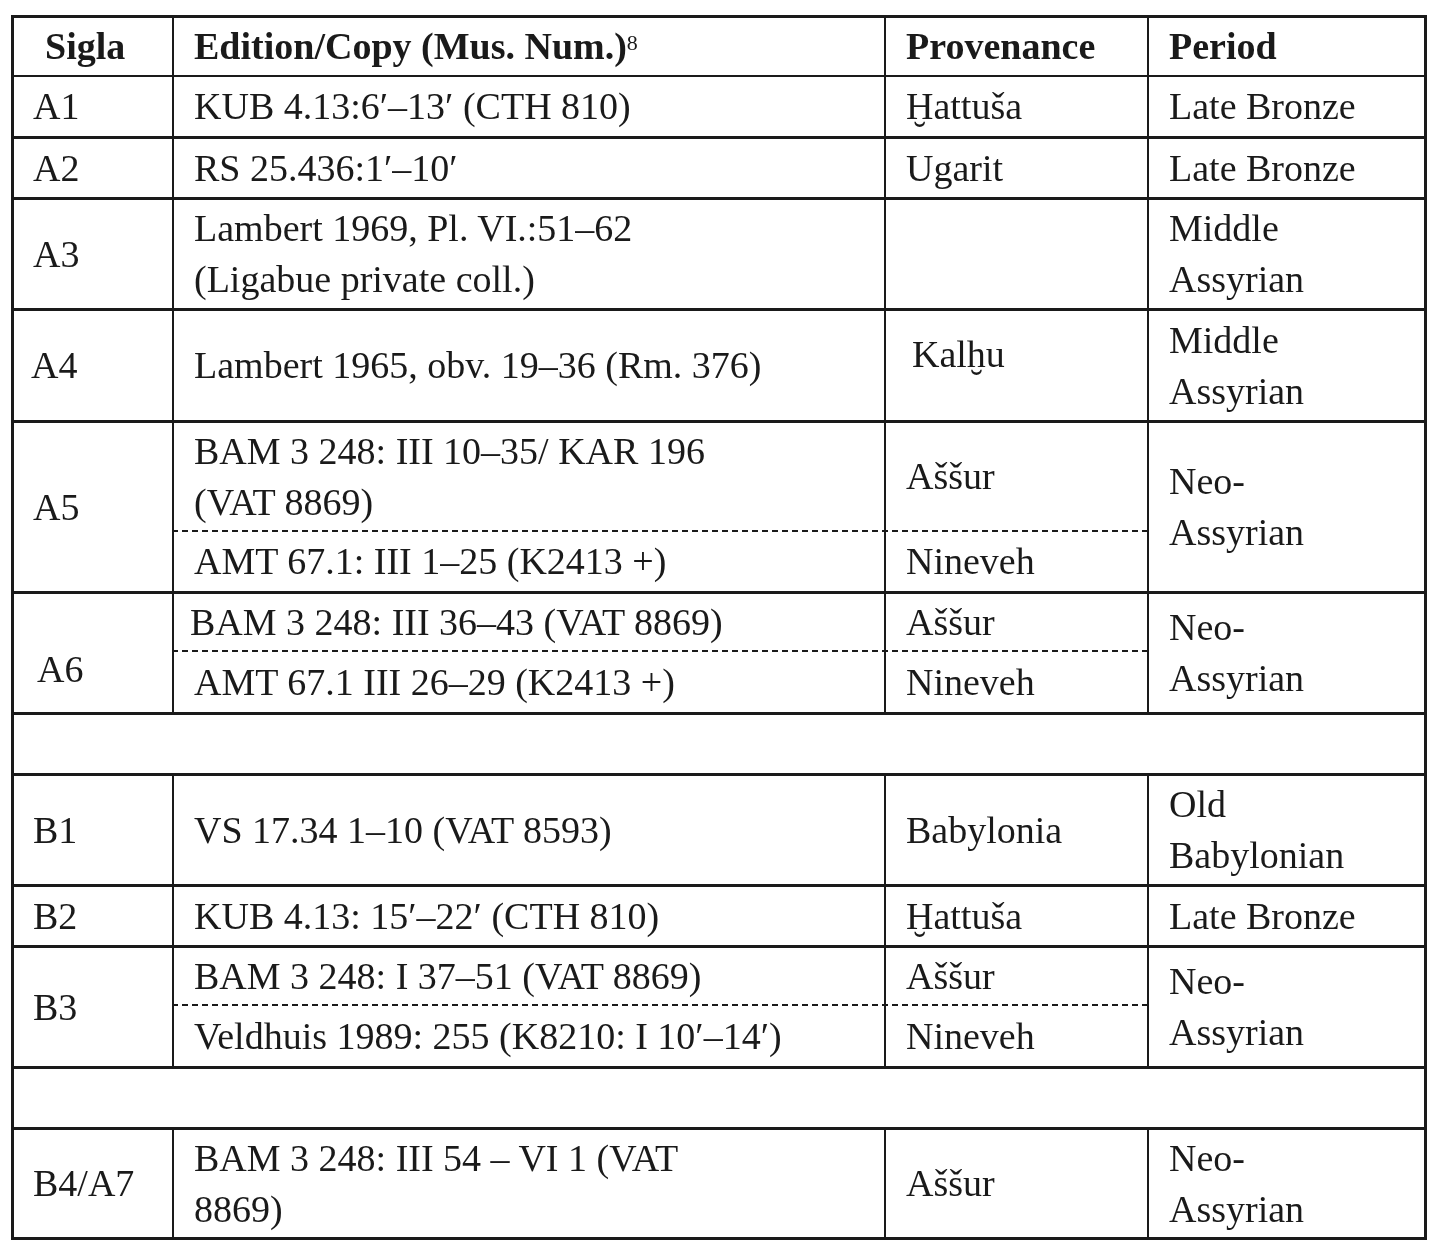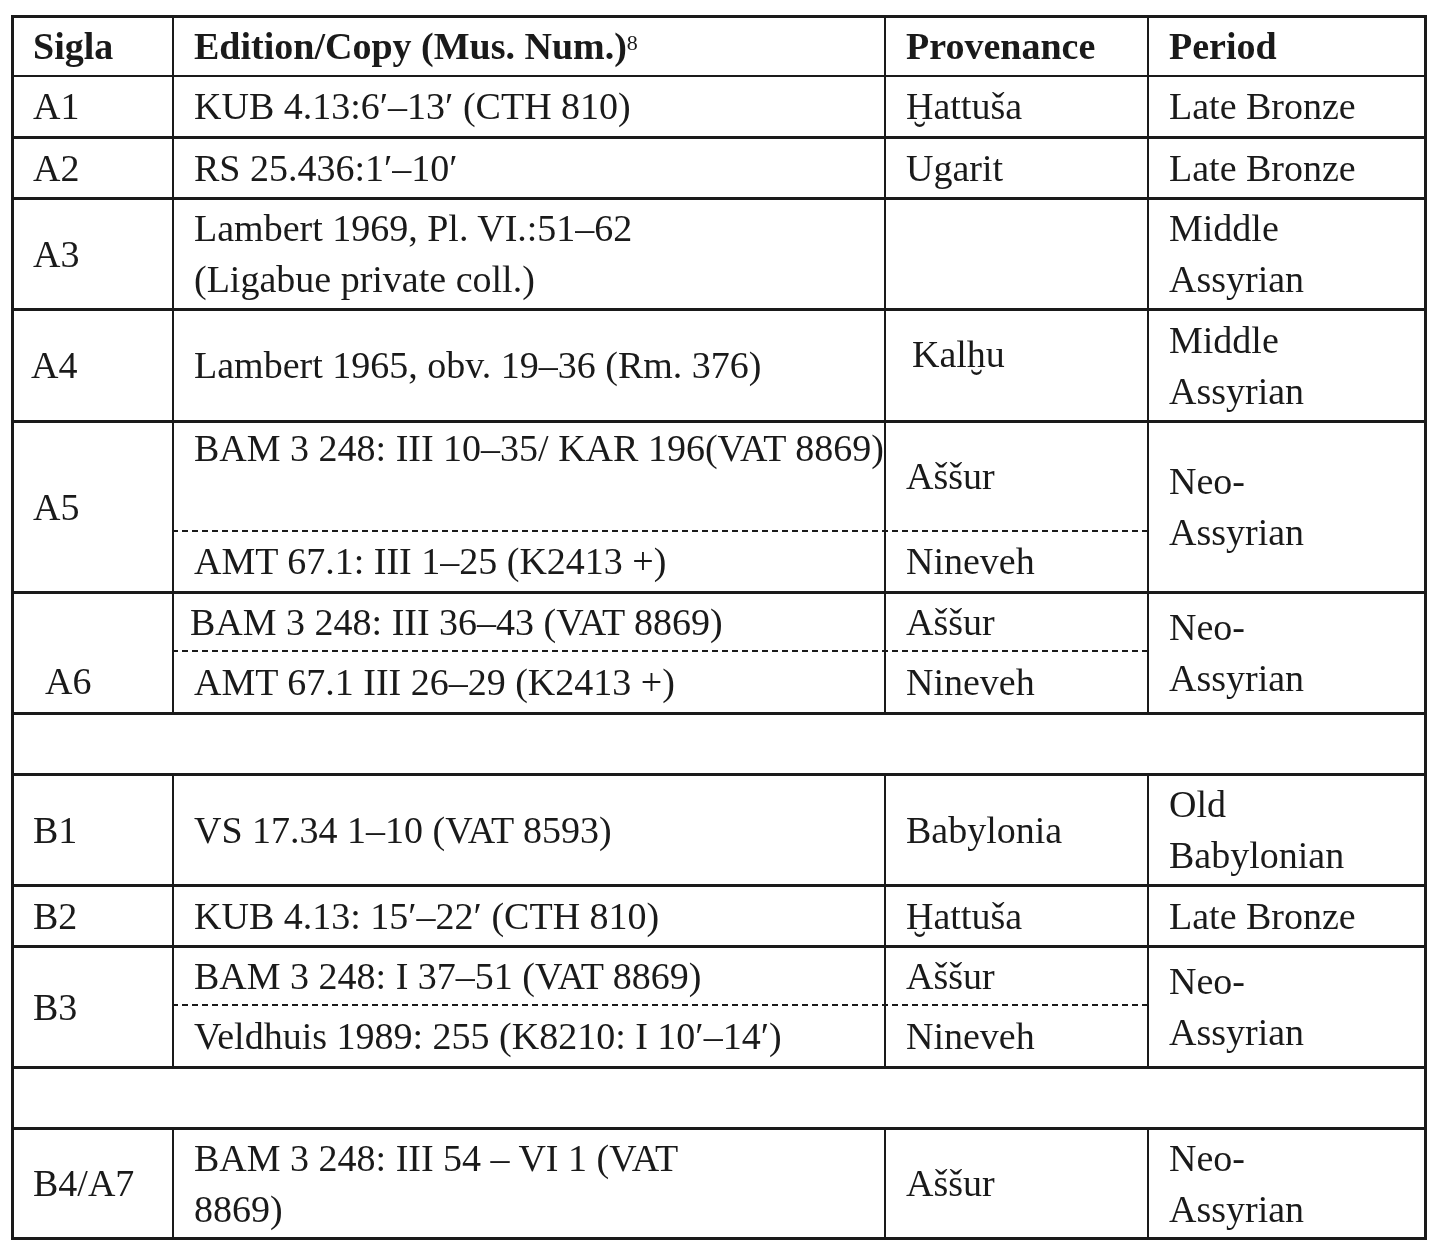--- a/index.html
+++ b/index.html
@@ -47,21 +47,21 @@
   <div class="line v" style="left:161px;top:1112px;height:112px;"></div>
 
   <div class="line v" style="left:873px;top:0;height:697px;"></div>
   <div class="line v" style="left:873px;top:758px;height:293px;"></div>
   <div class="line v" style="left:873px;top:1112px;height:112px;"></div>
 
   <div class="line v" style="left:1136px;top:0;height:697px;"></div>
   <div class="line v" style="left:1136px;top:758px;height:293px;"></div>
   <div class="line v" style="left:1136px;top:1112px;height:112px;"></div>
 
-  <div class="cell hdr" style="left:0;top:2px;width:161px;height:58px;text-align:center;">
+  <div class="cell hdr" style="left:12px;top:2px;width:161px;height:58px;text-align:center;">
       <span>Sigla</span>
     </div>
   <div class="cell hdr" style="left:161px;top:2px;width:712px;height:58px;">
       <span style="display:inline">Edition/Copy (Mus. Num.)</span>
       <sup>8</sup>
     </div>
   <div class="cell hdr" style="left:873px;top:2px;width:263px;height:58px;">
       <span>Provenance</span>
     </div>
   <div class="cell hdr" style="left:1136px;top:2px;width:280px;height:58px;">
@@ -116,39 +116,39 @@
       <span>Kalḫu</span>
     </div>
   <div class="cell" style="left:1136px;top:296px;width:280px;height:109px;flex-direction:column;align-items:flex-start;justify-content:center;">
       <span>Middle</span>
       <span>Assyrian</span>
     </div>
 
   <div class="cell" style="left:0;top:408px;width:161px;height:168px;">
       <span>A5</span>
     </div>
-  <div class="cell" style="left:161px;top:408px;width:712px;height:107px;align-items:flex-start;justify-content:center;">
+  <div class="cell" style="left:161px;top:408px;width:712px;height:107px;flex-direction:column;align-items:flex-start;justify-content:center;">
       <span>BAM 3 248: III 10–35/ KAR 196</span>
       <span>(VAT 8869)</span>
     </div>
   <div class="cell" style="left:161px;top:517px;width:712px;height:59px;">
       <span>AMT 67.1: III 1–25 (K2413 +)</span>
     </div>
   <div class="cell" style="left:873px;top:408px;width:263px;height:107px;">
       <span>Aššur</span>
     </div>
   <div class="cell" style="left:873px;top:517px;width:263px;height:59px;">
       <span>Nineveh</span>
     </div>
   <div class="cell" style="left:1136px;top:408px;width:280px;height:168px;flex-direction:column;align-items:flex-start;justify-content:center;">
       <span>Neo-</span>
       <span>Assyrian</span>
     </div>
 
-  <div class="cell" style="left:12px;top:579px;width:161px;height:150px;margin-top:12px;">
+  <div class="cell" style="left:4px;top:579px;width:161px;height:150px;">
       <span>A6</span>
     </div>
   <div class="cell" style="left:157px;top:579px;width:712px;height:56px;">
       <span>BAM 3 248: III 36–43 (VAT 8869)</span>
     </div>
   <div class="cell" style="left:161px;top:637px;width:712px;height:60px;">
       <span>AMT 67.1 III 26–29 (K2413 +)</span>
     </div>
   <div class="cell" style="left:873px;top:579px;width:263px;height:56px;">
       <span>Aššur</span>

